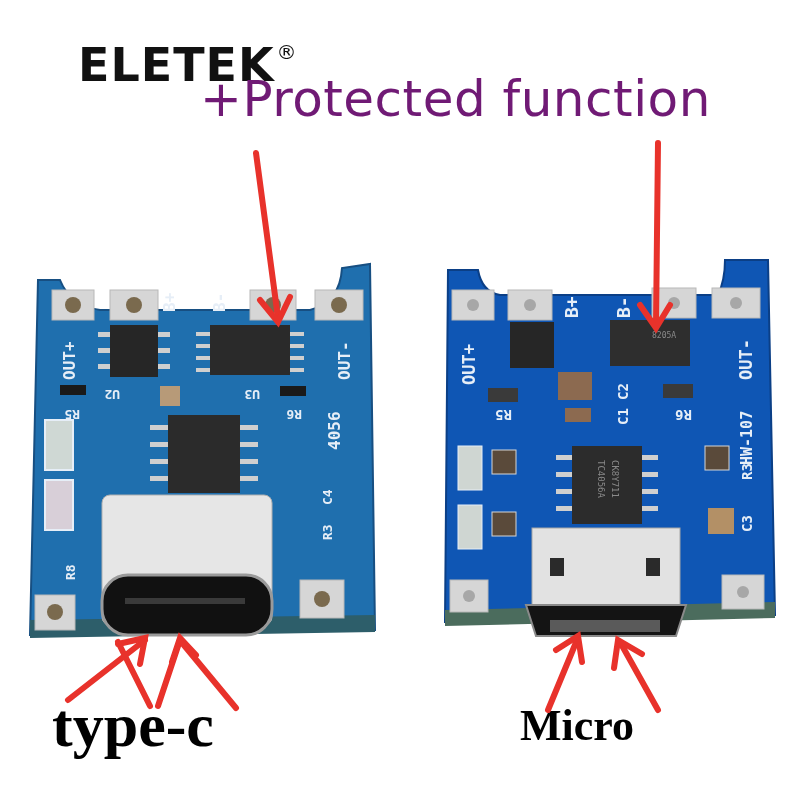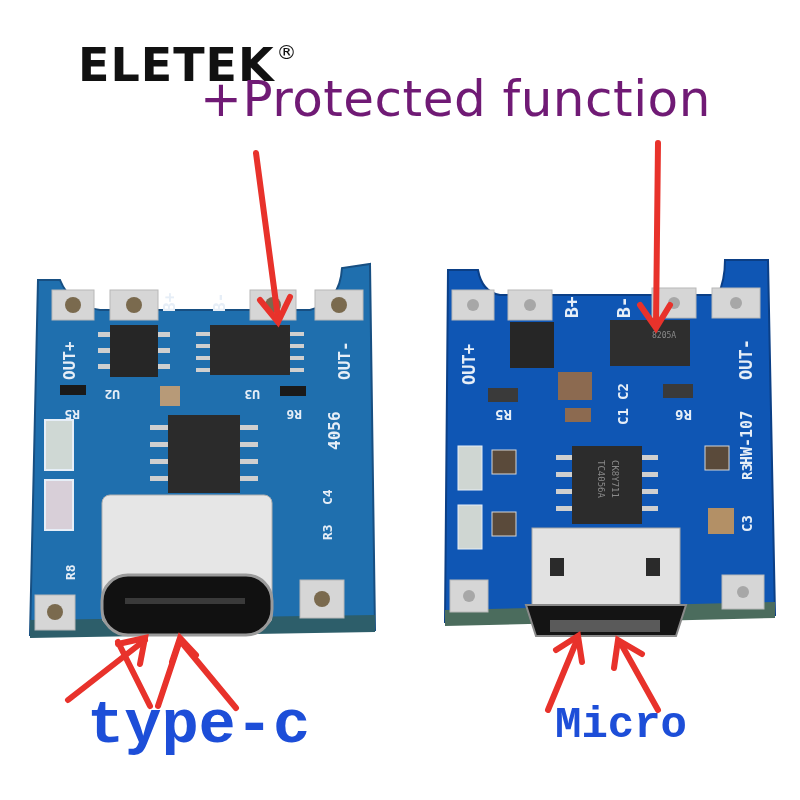--- a/index.html
+++ b/index.html
@@ -1,21 +1,21 @@
 <!DOCTYPE html>
 <html><head>
 <meta charset="utf-8">
 <style>
   html, body { margin:0; padding:0; background:#ffffff; }
   body { width:800px; height:800px; position:relative; overflow:hidden; font-family:"DejaVu Sans", sans-serif; }
   .abs { position:absolute; }
   .brand { left:48px; top:38px; font-size:46px; font-weight:600; color:#111; letter-spacing:1px; font-family:"DejaVu Sans", sans-serif;margin-left:30px; }
   .brand sup { font-size:20px; font-weight:400; position:relative; top:-6px; margin-left:2px; }
   .headline { left:200px; top:70px; font-size:50px; color:#701a75; font-family:"DejaVu Sans", sans-serif; white-space:nowrap; letter-spacing:0.5px; }
-  .label-big { font-weight:bold; color:#1d4ed8; font-family:Liberation Mono, monospace; white-space:nowrap;margin-left:35px; }
+  .label-big { font-weight:bold; color:#000000; font-family:Liberation Serif, serif; white-space:nowrap; }
   .typec-label { left:52px; top:690px; font-size:62px; }
   .micro-label { left:520px; top:700px; font-size:44px; }
   svg.board { position:absolute; }
   .silk { font-family:"DejaVu Sans Mono", monospace; fill:#e6eef7; font-weight:bold; }
 </style>
 </head>
 <body>
 
 <div class="abs brand">
   <span>ELETEK</span><sup>®</sup>

